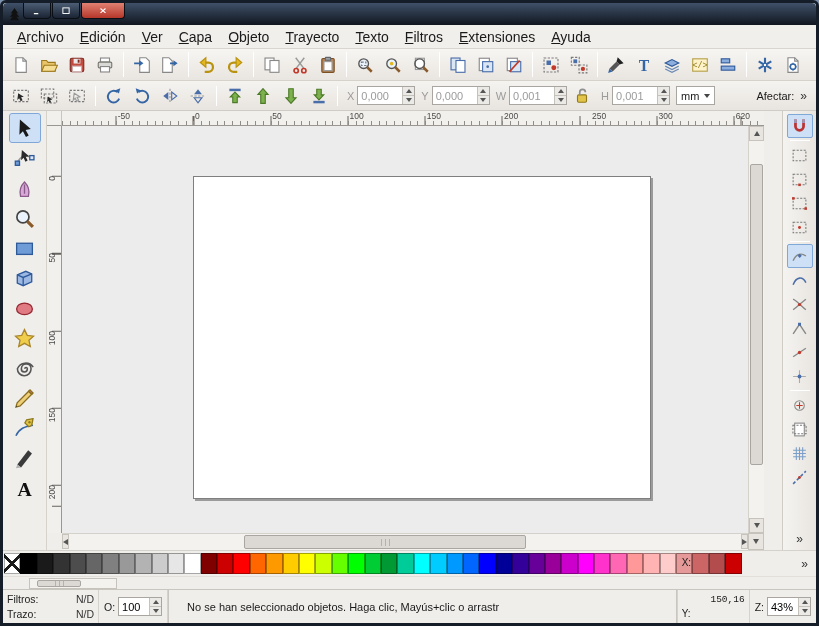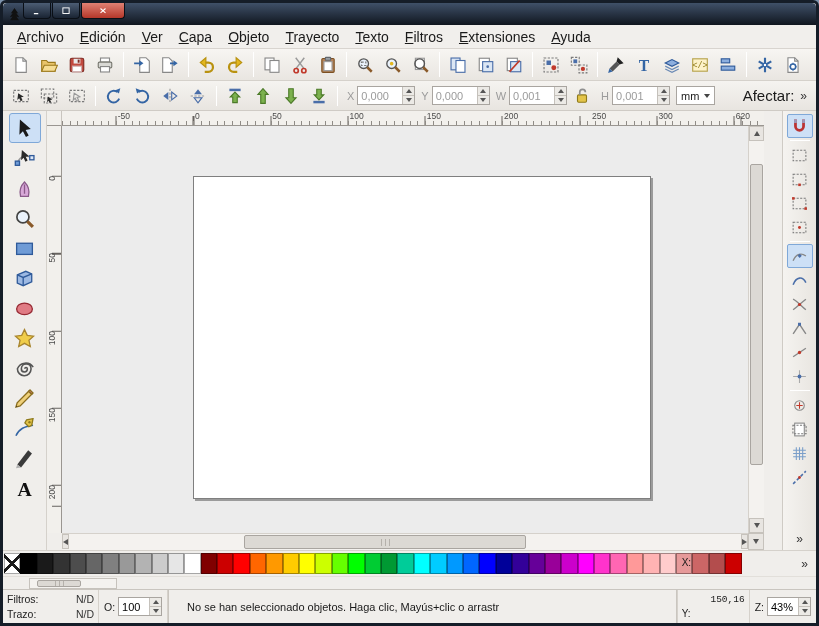--- a/index.html
+++ b/index.html
@@ -35,21 +35,21 @@
   .spinbox{display:flex;height:19px;border:1px solid #a9a5a0;background:#fff;}
   .spininput{width:44px;height:100%;border:none;outline:none;font:11px "Liberation Sans",sans-serif;padding:0 3px;background:transparent;}
   .spinbox.small .spininput{width:30px;}
   .spinbtns{width:12px;display:flex;flex-direction:column;border-left:1px solid #c5c1bb;}
   .su,.sd{flex:1;display:flex;align-items:center;justify-content:center;background:#eceae6;}
   .su{border-bottom:1px solid #c5c1bb;}
   .su::after{content:"";border-left:3px solid transparent;border-right:3px solid transparent;border-bottom:4px solid #555;}
   .sd::after{content:"";border-left:3px solid transparent;border-right:3px solid transparent;border-top:4px solid #555;}
   .units,.layercombo{display:flex;align-items:center;height:19px;border:1px solid #a9a5a0;background:#fff;padding:0 4px;margin-left:4px;gap:5px;}
   .dd-tri{border-left:3.5px solid transparent;border-right:3.5px solid transparent;border-top:4.5px solid #444;display:inline-block;}
-  .affect{margin-left:auto;font-size:15px;}
+  .affect{margin-left:auto;font-size:11px;}
   .chev{font-size:12px;color:#333;padding:0 4px;}
   
   .mainrow{flex:1;display:flex;min-height:0;}
   .toolbox{width:44px;flex:none;background:#f0eeeb;border-right:1px solid #d5d1cb;display:flex;flex-direction:column;align-items:center;padding-top:2px;}
   .toolbtn{width:32px;height:30px;display:flex;align-items:center;justify-content:center;border:1px solid transparent;border-radius:3px;margin-bottom:0;}
   .toolbtn .ico{width:21px;height:21px;}
   .toolbtn.active,.snapbtn.active{background:var(--active-tool-bg,#cde0f6);border-color:var(--active-tool-border,#7fa8d8);}
   .centercol{flex:1;display:flex;flex-direction:column;min-width:0;}
   .rulerrow{height:15px;flex:none;display:flex;}
   .rcorner{width:15px;flex:none;background:#f2f0ec;border-right:1px solid #c9c5bf;border-bottom:1px solid #9a9691;}

